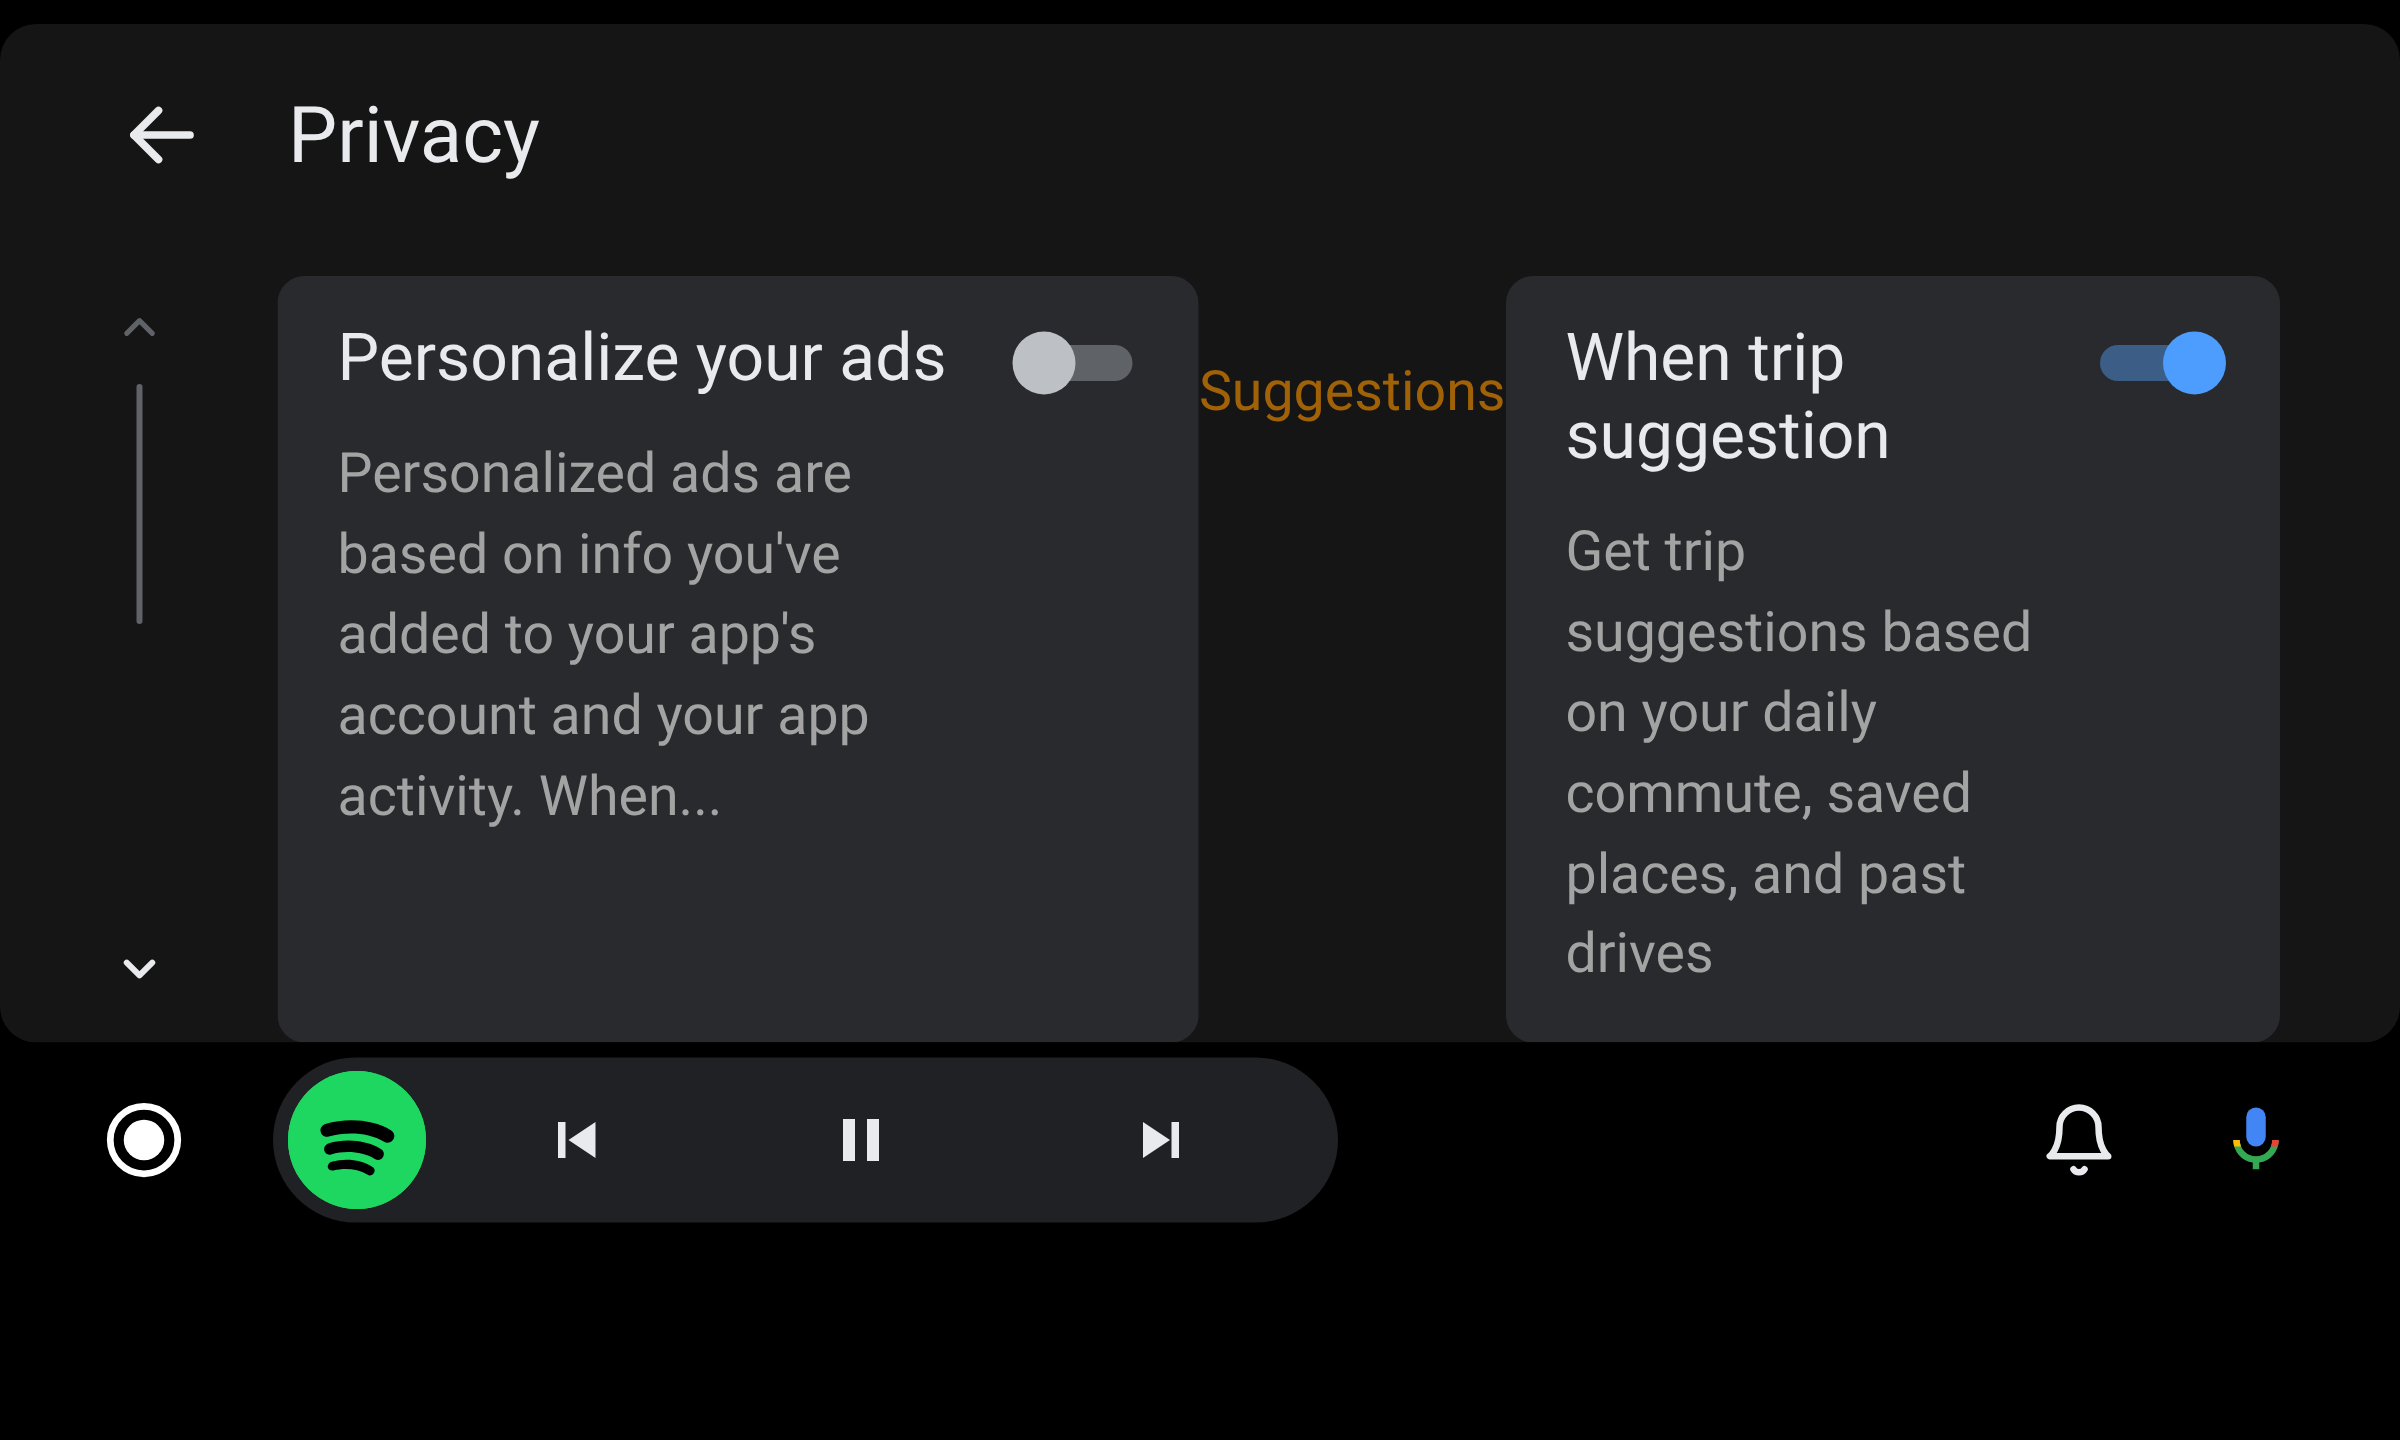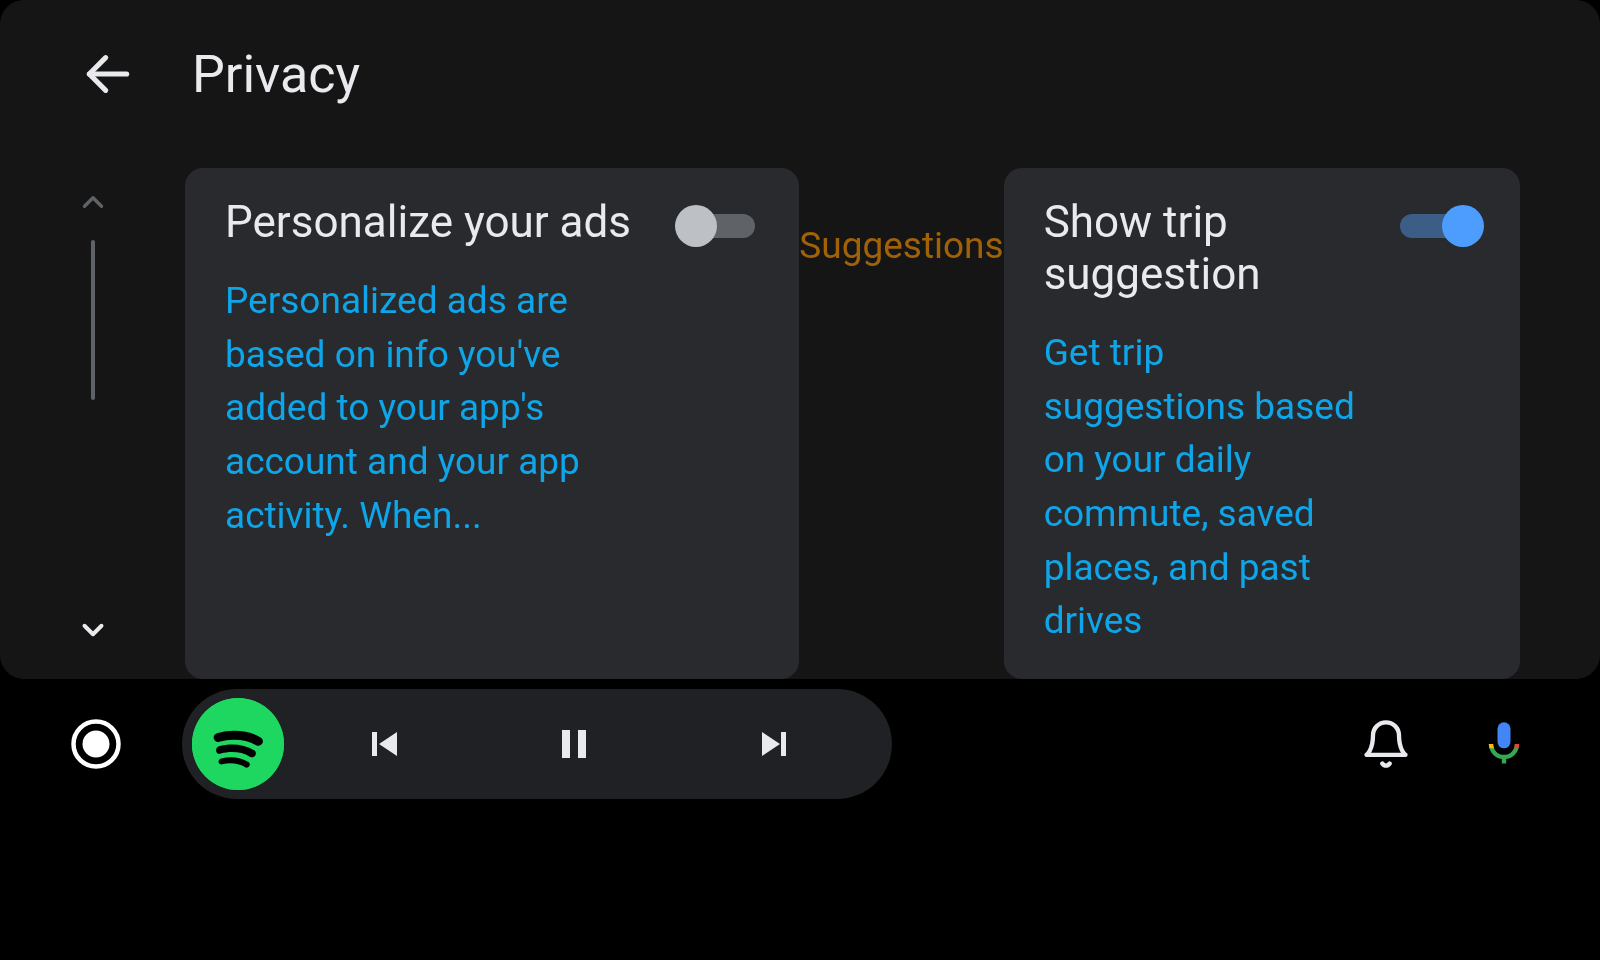--- a/index.html
+++ b/index.html
@@ -1,20 +1,20 @@
 <!DOCTYPE html>
 <html><head>
 <meta charset="utf-8">
 <style>
   * { margin: 0; padding: 0; box-sizing: border-box; }
   html, body { width: 100%; height: 100%; background: #000; color: #fff; font-family: 'Google Sans', 'Roboto', Arial, sans-serif; }
   .screen {
     width: 1600px;
     height: 809px;
-    margin: 0 auto;
+    margin: 16px auto;
     background: #000;
     position: relative;
     display: flex;
     flex-direction: column;
   }
   .content-area {
     flex: 1;
     background: #151515;
     border-radius: 24px;
     padding-top: 30px;
@@ -92,21 +92,21 @@
   }
   .card-text { flex: 1; padding-right: 40px; }
   .card-title {
     font-size: 44px;
     font-weight: 400;
     color: #e8eaed;
     margin-bottom: 26px;
   }
   .card-desc {
     font-size: 37px;
-    color: #0ea5e9;
+    color: #a3a3a3;
     line-height: 1.45;
   }
   .section-label {
     font-size: 37px;
     color: #a16207;
     margin: 56px 0 30px 0;
   }
   .toggle {
     width: 80px;
     height: 40px;
@@ -210,21 +210,21 @@
           <div class="toggle off">
             <div class="track"></div>
             <div class="thumb"></div>
           </div>
         </div>
 
         <div class="section-label">Suggestions</div>
 
         <div class="card card-cutoff" style="padding-bottom:10px;">
           <div class="card-text">
-            <div class="card-title">Show trip suggestion</div>
+            <div class="card-title">When trip suggestion</div>
             <div class="card-desc">Get trip suggestions based on your daily commute, saved places, and past drives</div>
           </div>
           <div class="toggle on">
             <div class="track"></div>
             <div class="thumb"></div>
           </div>
         </div>
       </div>
     </div>
   </div>

